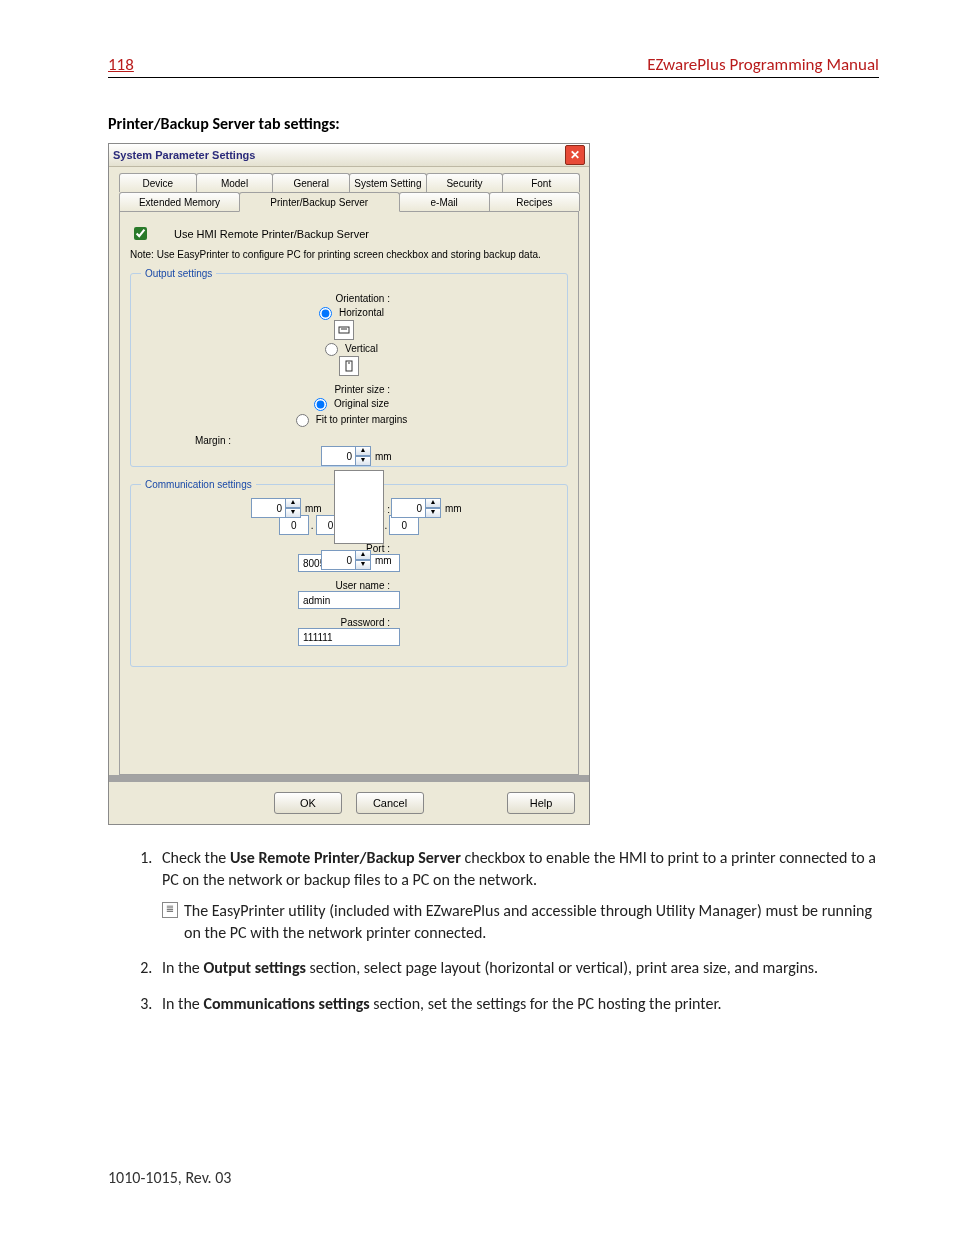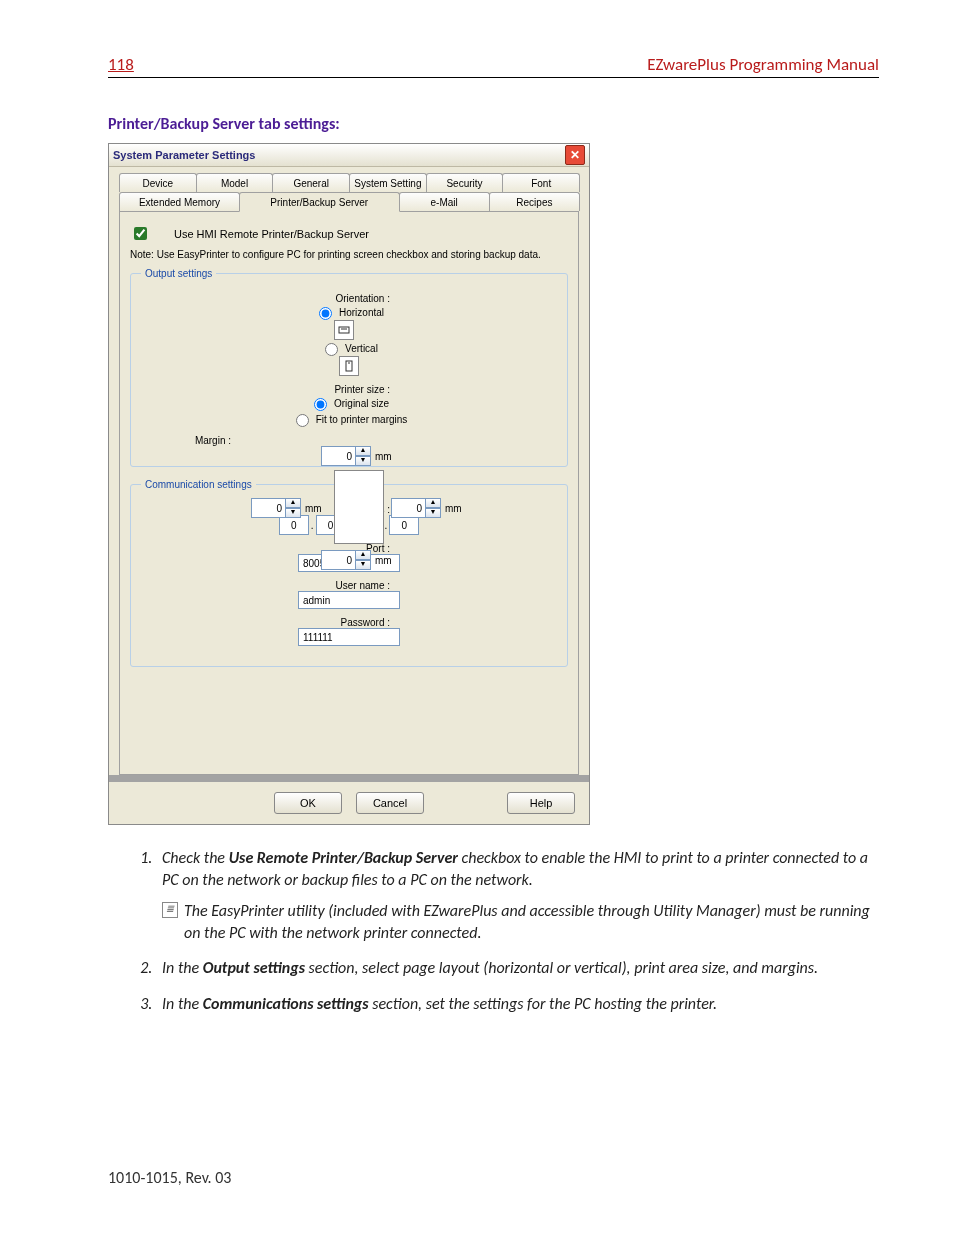--- a/index.html
+++ b/index.html
@@ -1,20 +1,20 @@
 <!DOCTYPE html>
 <html><head>
 <meta charset="utf-8">
 <style>
   html,body{margin:0;padding:0;background:#fff;font-family:Calibri,Arial,sans-serif;color:#222;}
   .page{width:954px;height:1235px;position:relative;box-sizing:border-box;padding:54px 75px 40px 108px;}
   .hdr{display:flex;justify-content:space-between;font-size:17px;color:#b91c1c;}
   .hdr .pg{text-decoration:underline;}
   .hr{height:1px;background:#000;margin-top:2px;}
-  .section-title{margin-top:36px;font-weight:bold;font-size:16px;color:#4c1d95;}
+  .section-title{margin-top:36px;font-weight:bold;font-size:16px;color:#000000;}
   .dialog{margin-top:10px;width:480px;border:1px solid #8a8a8a;background:#ece9d8;font-family:Tahoma,Arial,sans-serif;font-size:11px;color:#000;}
   .titlebar{display:flex;align-items:center;background:linear-gradient(#fff,#e4e1d0);height:22px;padding:0 4px;border-bottom:1px solid #bdb8a4;}
   .titlebar .t{font-weight:bold;color:#2a2a7a;flex:1;}
   .closebtn{width:18px;height:18px;background:#e74a37;color:#fff;display:flex;align-items:center;justify-content:center;border:1px solid #8a2a1a;font-size:12px;font-weight:bold;border-radius:2px;}
   .tabs-area{padding:6px 10px 0 10px;}
   .tabrow{display:flex;justify-content:space-between;}
   .tab{flex:1;height:18px;border:1px solid #a0a0a0;border-bottom:none;background:linear-gradient(#fdfdfd,#ece9d8);font-size:10px;display:flex;align-items:center;justify-content:center;margin-right:-1px;border-radius:3px 3px 0 0;cursor:pointer;}
   .tab.active{background:#ece9d8;border-bottom:1px solid #ece9d8;position:relative;z-index:2;}
   .tabpanel{border:1px solid #a0a0a0;background:#ece9d8;padding:12px 10px 10px 10px;margin-top:-1px;min-height:540px;position:relative;}
   .chk{display:flex;align-items:center;gap:24px;margin-bottom:6px;}
@@ -36,21 +36,21 @@
   .paper{position:absolute;left:193px;top:24px;width:48px;height:72px;border:1px solid #888;background:#fff;}
   .tx{width:92px;height:16px;border:1px solid #7a9ac0;background:#fff;font-size:10px;padding:0 4px;}
   .ip{display:flex;align-items:center;gap:2px;}
   .ip input{width:24px;height:16px;border:1px solid #7a9ac0;text-align:center;font-size:10px;}
   .ip .dot{font-size:10px;}
   .dlg-btns{display:flex;justify-content:center;gap:14px;padding:10px;border-top:7px solid #a3a3a3;position:relative;}
   .dlg-btns .b{width:66px;height:20px;border:1px solid #888;background:linear-gradient(#fff,#e4e1d0);font-size:11px;border-radius:3px;display:flex;align-items:center;justify-content:center;cursor:pointer;}
   .dlg-btns .help{position:absolute;right:14px;top:10px;}
   .instructions{margin-top:22px;font-size:16px;color:#222;}
   .instructions ol{padding-left:48px;margin:0;}
-  .instructions li{margin-bottom:14px;padding-left:6px;line-height:1.35;font-style:italic;}
+  .instructions li{margin-bottom:14px;padding-left:6px;line-height:1.35;}
   .instructions .sub{margin-top:10px;display:flex;gap:6px;}
   .noteicon{display:inline-block;width:14px;height:14px;border:1px solid #888;font-size:10px;line-height:12px;text-align:center;color:#555;flex:0 0 auto;margin-top:2px;}
   .footer{position:absolute;bottom:48px;left:108px;font-size:16px;color:#333;}
 </style>
 </head>
 <body>
 
 <div class="page">
   <div class="hdr">
     <span class="pg">118</span>

